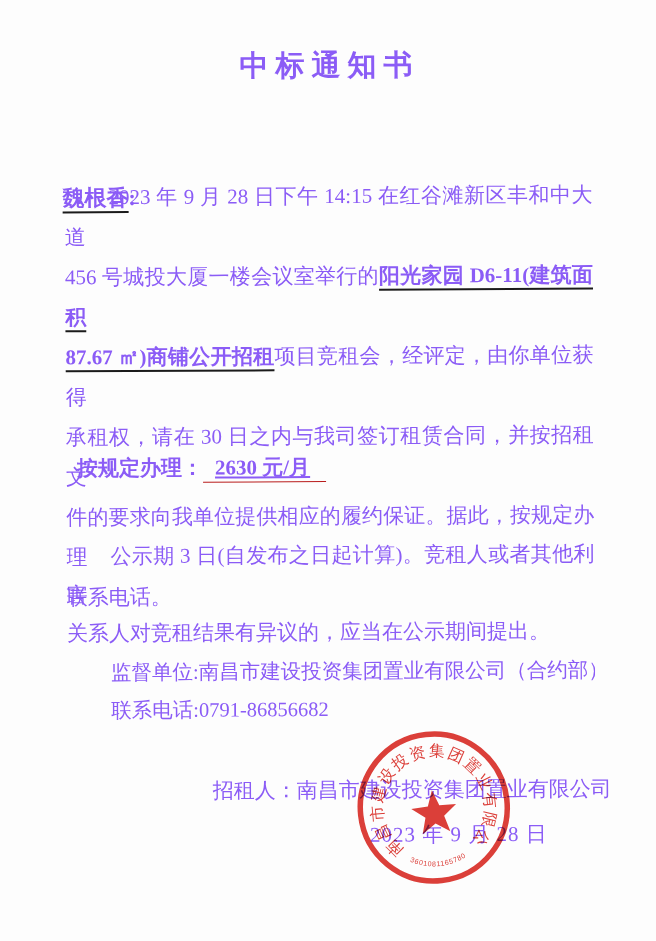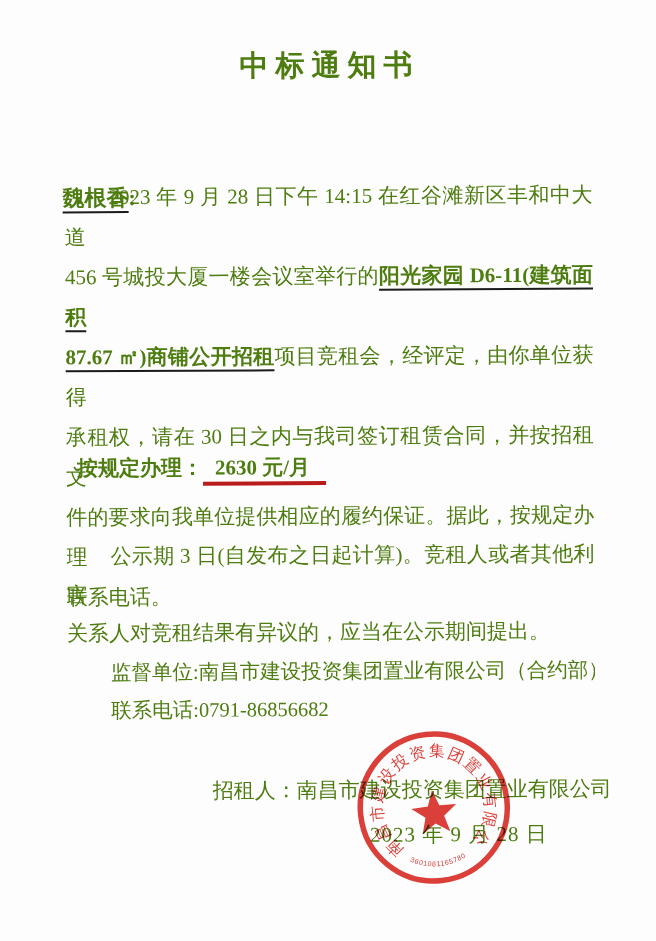--- a/index.html
+++ b/index.html
@@ -2,21 +2,21 @@
 <html><head>
 <meta charset="utf-8">
 <style>
   html,body{margin:0;padding:0;background:#ffffff;}
   .page{
     position:relative;
     width:656px;height:941px;
     background:#fdfdfd;
     overflow:hidden;
     font-family:"Liberation Serif", serif;
-    color:#4d7c0f;
+    color:#8b5cf6;
   }
   .content{position:absolute;inset:0;transform:rotate(-0.3deg);transform-origin:50% 50%;}
   .title{
     position:absolute;top:46px;left:0;width:100%;
     text-align:center;font-size:29px;font-weight:700;
     letter-spacing:7px;padding-left:7px;box-sizing:border-box;
   }
   .recipient{
     position:absolute;top:138px;left:64px;
     font-size:22px;font-weight:700;margin-top:44px;
@@ -27,21 +27,21 @@
     font-size:21px;line-height:40px;
   }
   .line{overflow:hidden;white-space:nowrap;}
   .j{text-align:justify;text-align-last:justify;white-space:normal;}
   .ind{text-indent:44px;}
   .em-u{font-weight:700;border-bottom:2px solid #1b1b1b;padding-bottom:1px;}
   .result{
     position:absolute;top:453px;left:77px;
     font-size:21px;font-weight:700;
   }
-  .result .value{border-bottom:4px solid #b91c1c;padding:0 16px 2px 12px;}
+  .result .value{border-bottom:1px solid #b91c1c;padding:0 16px 2px 12px;text-decoration:underline;}
   .notice{
     position:absolute;top:536px;left:66px;width:528px;
     font-size:21px;line-height:38.5px;
   }
   .notice .small{font-size:20.5px;}
   .lessor{
     position:absolute;top:776px;left:211px;
     font-size:21px;
   }
   .dateline{

